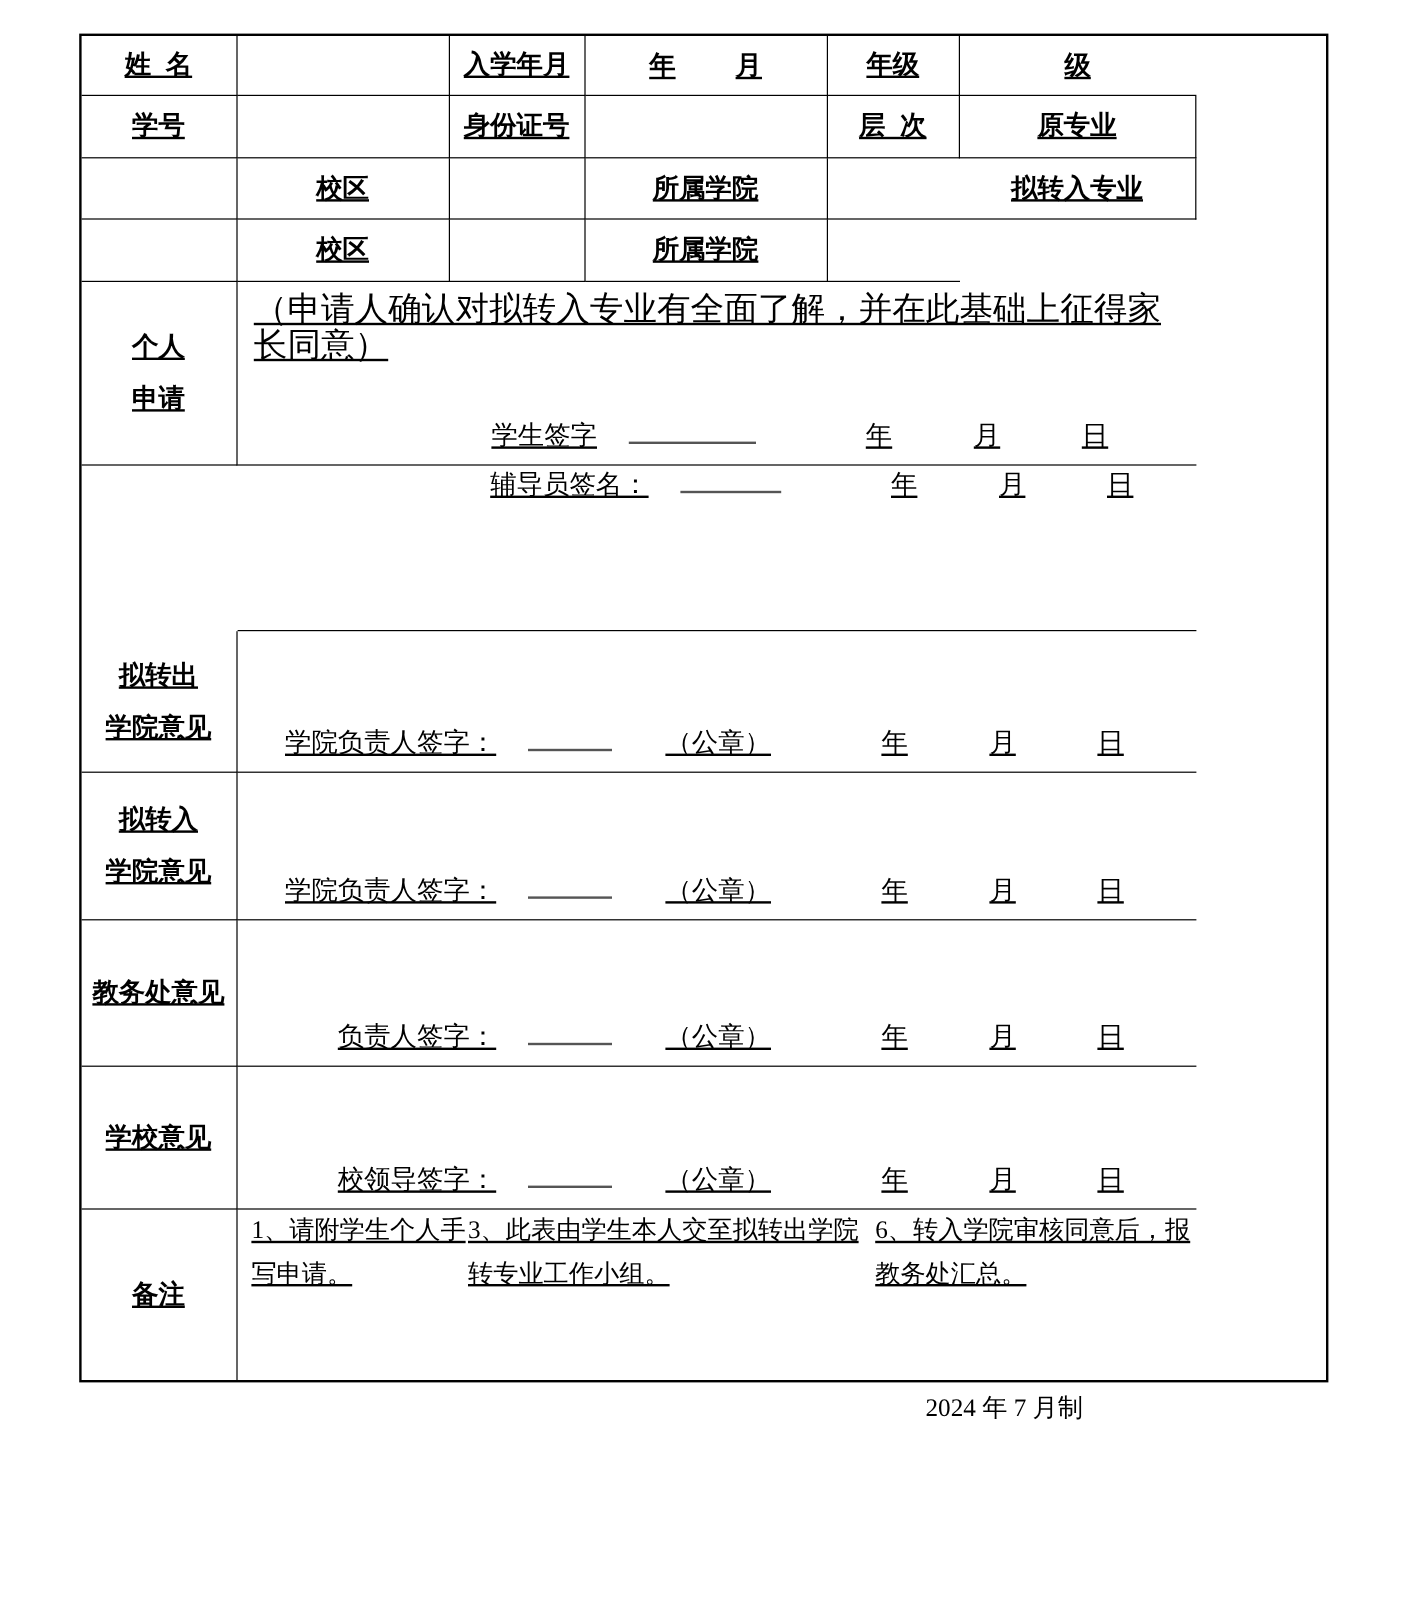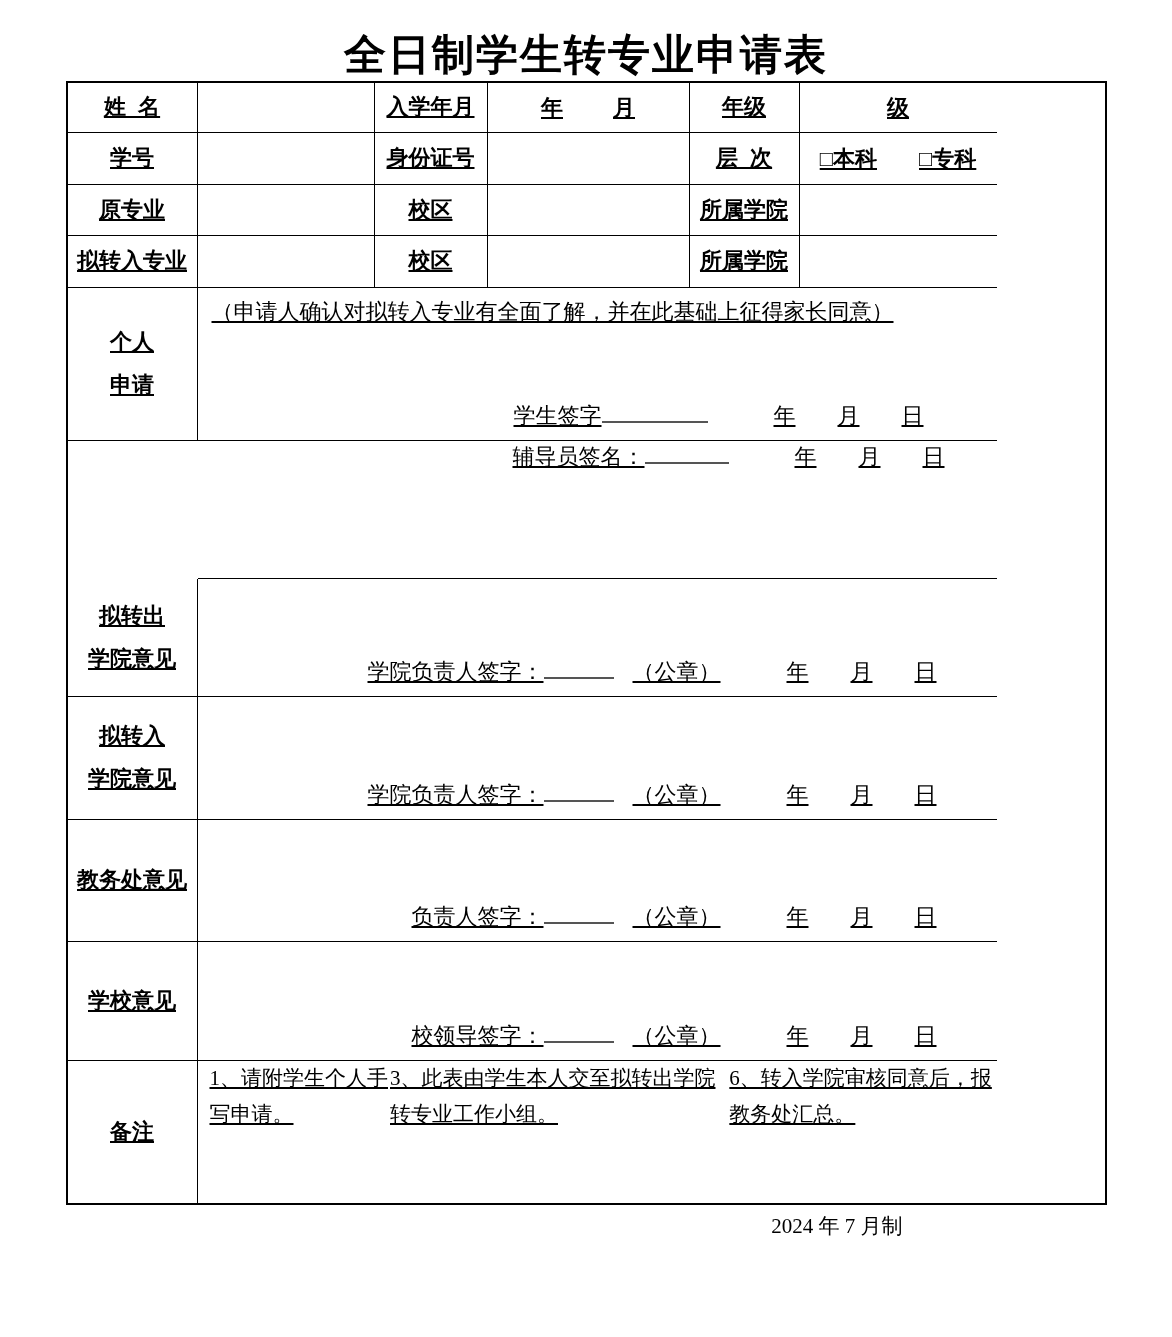--- a/index.html
+++ b/index.html
@@ -46,24 +46,24 @@
     font-family:"Liberation Sans","DejaVu Sans",sans-serif;
     font-weight:bold; font-size:22px;
     white-space:pre; text-align:center; line-height:1.95;
   }
   .val { display:flex; align-items:center; justify-content:center; font-size:22px; }
   .val-enroll { gap:50px; font-family:"Liberation Sans","DejaVu Sans",sans-serif; font-weight:bold; }
   .val-grade { font-family:"Liberation Sans","DejaVu Sans",sans-serif; font-weight:bold; }
   .val-level { gap:42px; font-family:"Liberation Sans","DejaVu Sans",sans-serif; font-weight:bold; }
   
   .section-content { display:flex; flex-direction:column; justify-content:space-between; }
-  .note { padding:9px 12px 0 14px; font-size:22px; line-height:30px; }
+  .note { padding:9px 12px 0 14px; font-size:28px; line-height:30px; }
   .sig {
     display:flex; justify-content:flex-end; align-items:baseline;
-    font-size:22px; padding-bottom:9px; white-space:pre;
+    font-size:22px; padding-bottom:9px; white-space:pre;gap:26px;
   }
   .blank { display:inline-block; border-bottom:2px solid #555; height:1.05em; }
   .b105 { width:106px; } .b85 { width:84px; } .b70 { width:70px; }
   .gseal { margin-left:19px; }
   .gy { margin-left:66px; } .gm { margin-left:42px; } .gd { margin-left:42px; }
   .pr75 { padding-right:73px; } .pr52 { padding-right:52px; } .pr60 { padding-right:60px; }
   
   .remarks-content {
     display:flex; justify-content:center;
     padding-left:12px; font-size:21px; line-height:35.5px;
@@ -74,21 +74,20 @@
     text-align:right; padding-right:148px;
     font-size:21px;
   }
 </style>
 </head>
 <body>
 
 <div>
 
   <div class="titles">
-    <div class="title-line">全日制学生转专业申请表</div>
   </div>
 
 
   <div class="form">
 
     <div class="c lbl">姓  名</div>
     <div class="c val"></div>
     <div class="c lbl">入学年月</div>
     <div class="c val val-enroll">
       <span>年</span>
@@ -97,24 +96,20 @@
     <div class="c lbl">年级</div>
     <div class="c val val-grade lastcol">
       <span>级</span>
     </div>
 
     <div class="c lbl">学号</div>
     <div class="c val"></div>
     <div class="c lbl">身份证号</div>
     <div class="c val"></div>
     <div class="c lbl">层  次</div>
-    <div class="c val val-level lastcol">
-      <span>□本科</span>
-      <span>□专科</span>
-    </div>
 
     <div class="c lbl">原专业</div>
     <div class="c val"></div>
     <div class="c lbl">校区</div>
     <div class="c val"></div>
     <div class="c lbl">所属学院</div>
     <div class="c val lastcol"></div>
 
     <div class="c lbl">拟转入专业</div>
     <div class="c val"></div>

